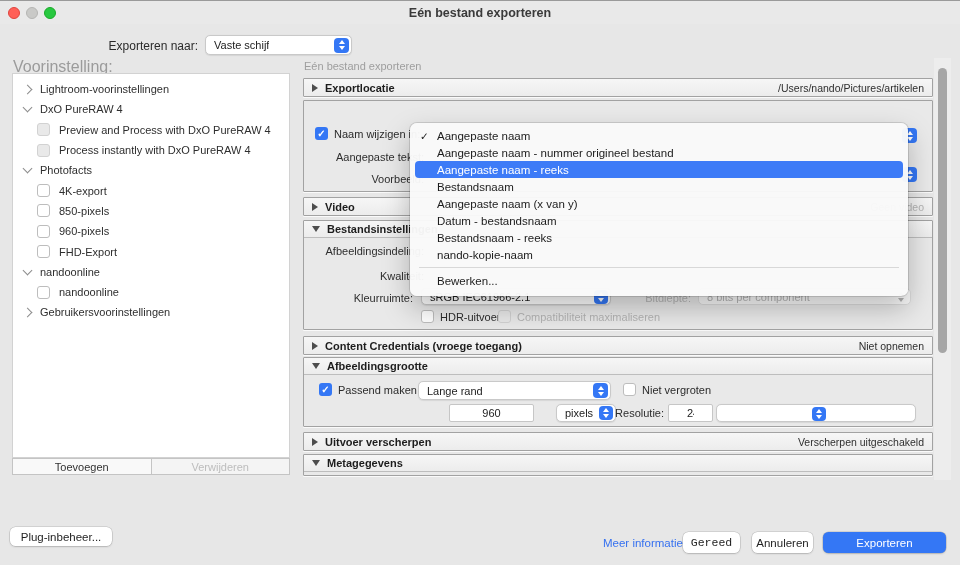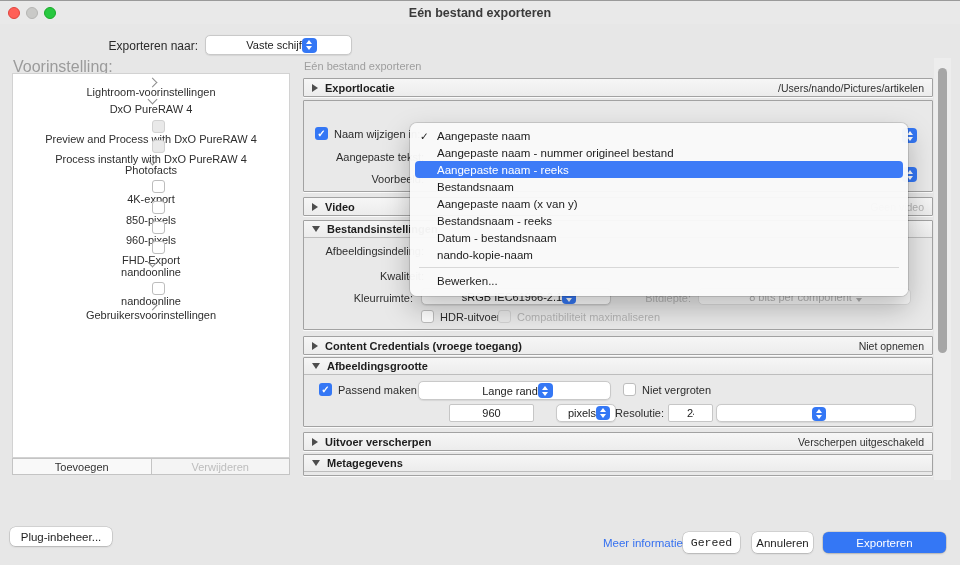--- a/index.html
+++ b/index.html
@@ -15,21 +15,21 @@
   .tl.gray  { left:26px; background:#c9c9c7; border:0.5px solid #b5b5b3; }
   .tl.green { left:44px; background:#28c840; border:0.5px solid #1aab29; }
   .win-title { position:absolute; left:0; top:5px; width:100%; text-align:center;
                font-size:12.5px; font-weight:bold; color:#3a3a3a; }
 
   
   .exp-label { position:absolute; left:60px; top:39px; width:138px; text-align:right; font-size:12px; }
 
   
   .popup { position:absolute; background:#fff; border:1px solid #c9c9c9; border-radius:5px;
-           display:flex; align-items:center; justify-content:center;
+           display:flex; align-items:center; justify-content:space-between;
            font-size:11px; color:#222; padding-left:8px; height:19px;
            box-shadow:0 0.5px 1px rgba(0,0,0,0.08); }
   .popup .lab { overflow:hidden; white-space:nowrap; }
   .stepper { width:15px; height:15px; background:#3477f5; border-radius:4px; margin-right:2px;
              display:flex; flex-direction:column; align-items:center; justify-content:center; flex:0 0 auto; }
   .tri-up   { width:0; height:0; border-left:3px solid transparent; border-right:3px solid transparent;
               border-bottom:4px solid #fff; margin-bottom:2px; }
   .tri-down { width:0; height:0; border-left:3px solid transparent; border-right:3px solid transparent;
               border-top:4px solid #fff; }
   .popup.disabled { color:#b5b5b5; border-color:#dcdcdc; background:#fafafa; box-shadow:none; }
@@ -41,21 +41,21 @@
   .cb { width:13px; height:13px; border-radius:3px; flex:0 0 auto; }
   .cb.checked { background:#3477f5; color:#fff; font-size:10px; font-weight:bold;
                 display:flex; align-items:center; justify-content:center; line-height:13px; }
   .cb.empty { background:#fff; border:1px solid #bdbdbd; }
   .cb.gray  { background:#e9e9e9; border:1px solid #d2d2d2; }
 
   
   .side-label { position:absolute; left:13px; top:58px; font-size:16px; color:#9b9b9b; }
   .preset-box { position:absolute; left:12px; top:73px; width:278px; height:385px;
                 background:#fff; border:1px solid #d2d2d2; padding-top:5px; overflow:hidden; }
-  .trow { height:20.3px; display:flex; align-items:center; font-size:11px; color:#2e2e2e;flex-direction:column; }
+  .trow { height:20.3px; display:flex; align-items:center; font-size:11px; color:#2e2e2e; }
   .trow .chev { width:7px; height:7px; border-right:1.5px solid #8c8c8c; border-bottom:1.5px solid #8c8c8c;
                 margin-left:11px; margin-right:9px; flex:0 0 auto; }
   .chev.right { transform:rotate(-45deg); }
   .chev.down  { transform:rotate(45deg); margin-top:-3px; }
   .trow .cb { margin-left:24px; margin-right:9px; }
   .side-btns { position:absolute; left:12px; top:458px; width:278px; height:17px; display:flex;
                border:1px solid #c4c4c4; background:#f9f9f9; }
   .side-btns .half { flex:1; display:flex; align-items:center; justify-content:center;
                      font-size:11px; color:#333; }
   .side-btns .half + .half { border-left:1px solid #c4c4c4; color:#bdbdbd; background:#f4f4f4; }
@@ -335,24 +335,24 @@
   <div class="mi hl">
       <span>Aangepaste naam - reeks</span>
     </div>
   <div class="mi">
       <span>Bestandsnaam</span>
     </div>
   <div class="mi">
       <span>Aangepaste naam (x van y)</span>
     </div>
   <div class="mi">
+      <span>Datum - bestandsnaam</span>
+    </div>
+  <div class="mi">
       <span>Bestandsnaam - reeks</span>
-    </div>
-  <div class="mi">
-      <span>Datum - bestandsnaam</span>
     </div>
   <div class="mi">
       <span>nando-kopie-naam</span>
     </div>
   <div class="msep"></div>
   <div class="mi edit">
       <span>Bewerken...</span>
     </div>
 </div>
 

